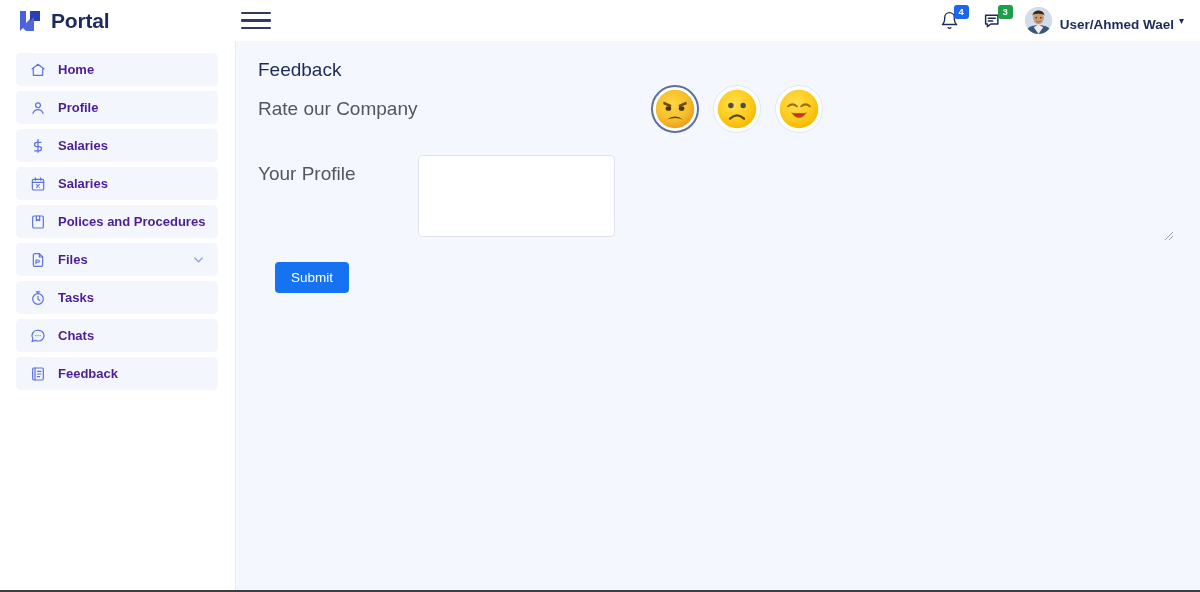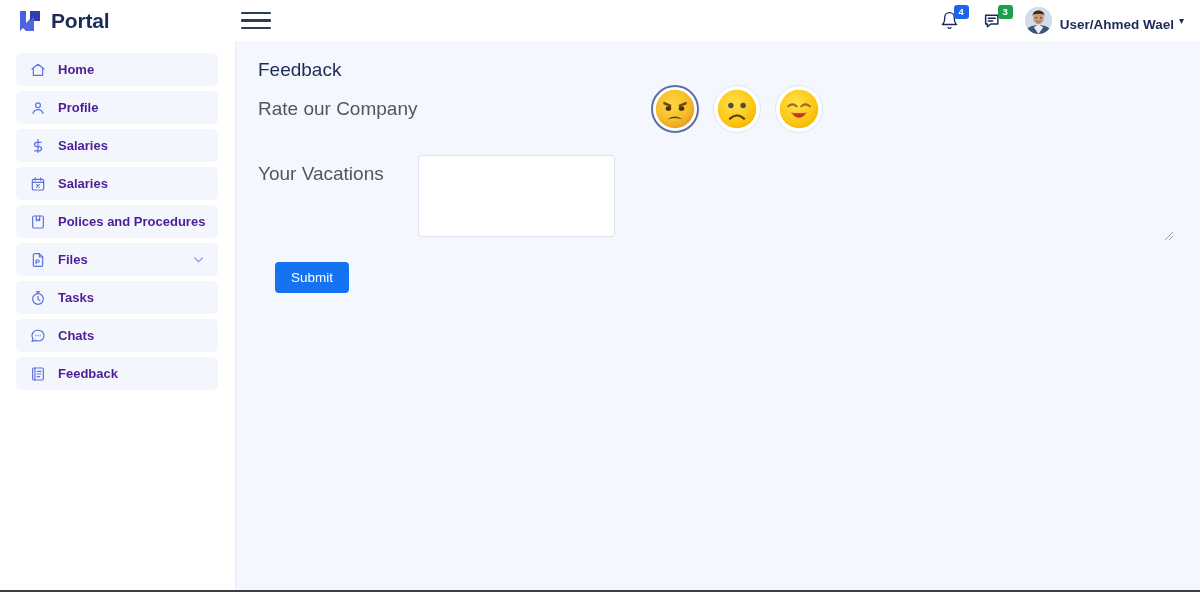--- a/index.html
+++ b/index.html
@@ -533,21 +533,21 @@
                 <path d="M15 28 Q24 40 33 28 Z" fill="#c7361f"></path>
                 <path d="M16.5 28 H31.5" stroke="#f3cf3d" stroke-width="1.6"></path>
               </svg>
             </span>
           </button>
 
         </div>
       </div>
 
       <div class="form-row row-feedback">
-        <div class="form-label">Your Vacations</div>
+        <div class="form-label">Your Profile</div>
         <div class="textarea-wrap">
           <textarea class="textarea" placeholder="" style=""></textarea>
           <span class="resize-grip">
             <svg width="12" height="12" viewBox="0 0 12 12">
               <line x1="11" y1="3" x2="3" y2="11" stroke="#9aa1ad" stroke-width="1"></line>
               <line x1="11" y1="7" x2="7" y2="11" stroke="#9aa1ad" stroke-width="1"></line>
               <line x1="11" y1="11" x2="11" y2="11" stroke="#9aa1ad" stroke-width="1"></line>
             </svg>
           </span>
         </div>

